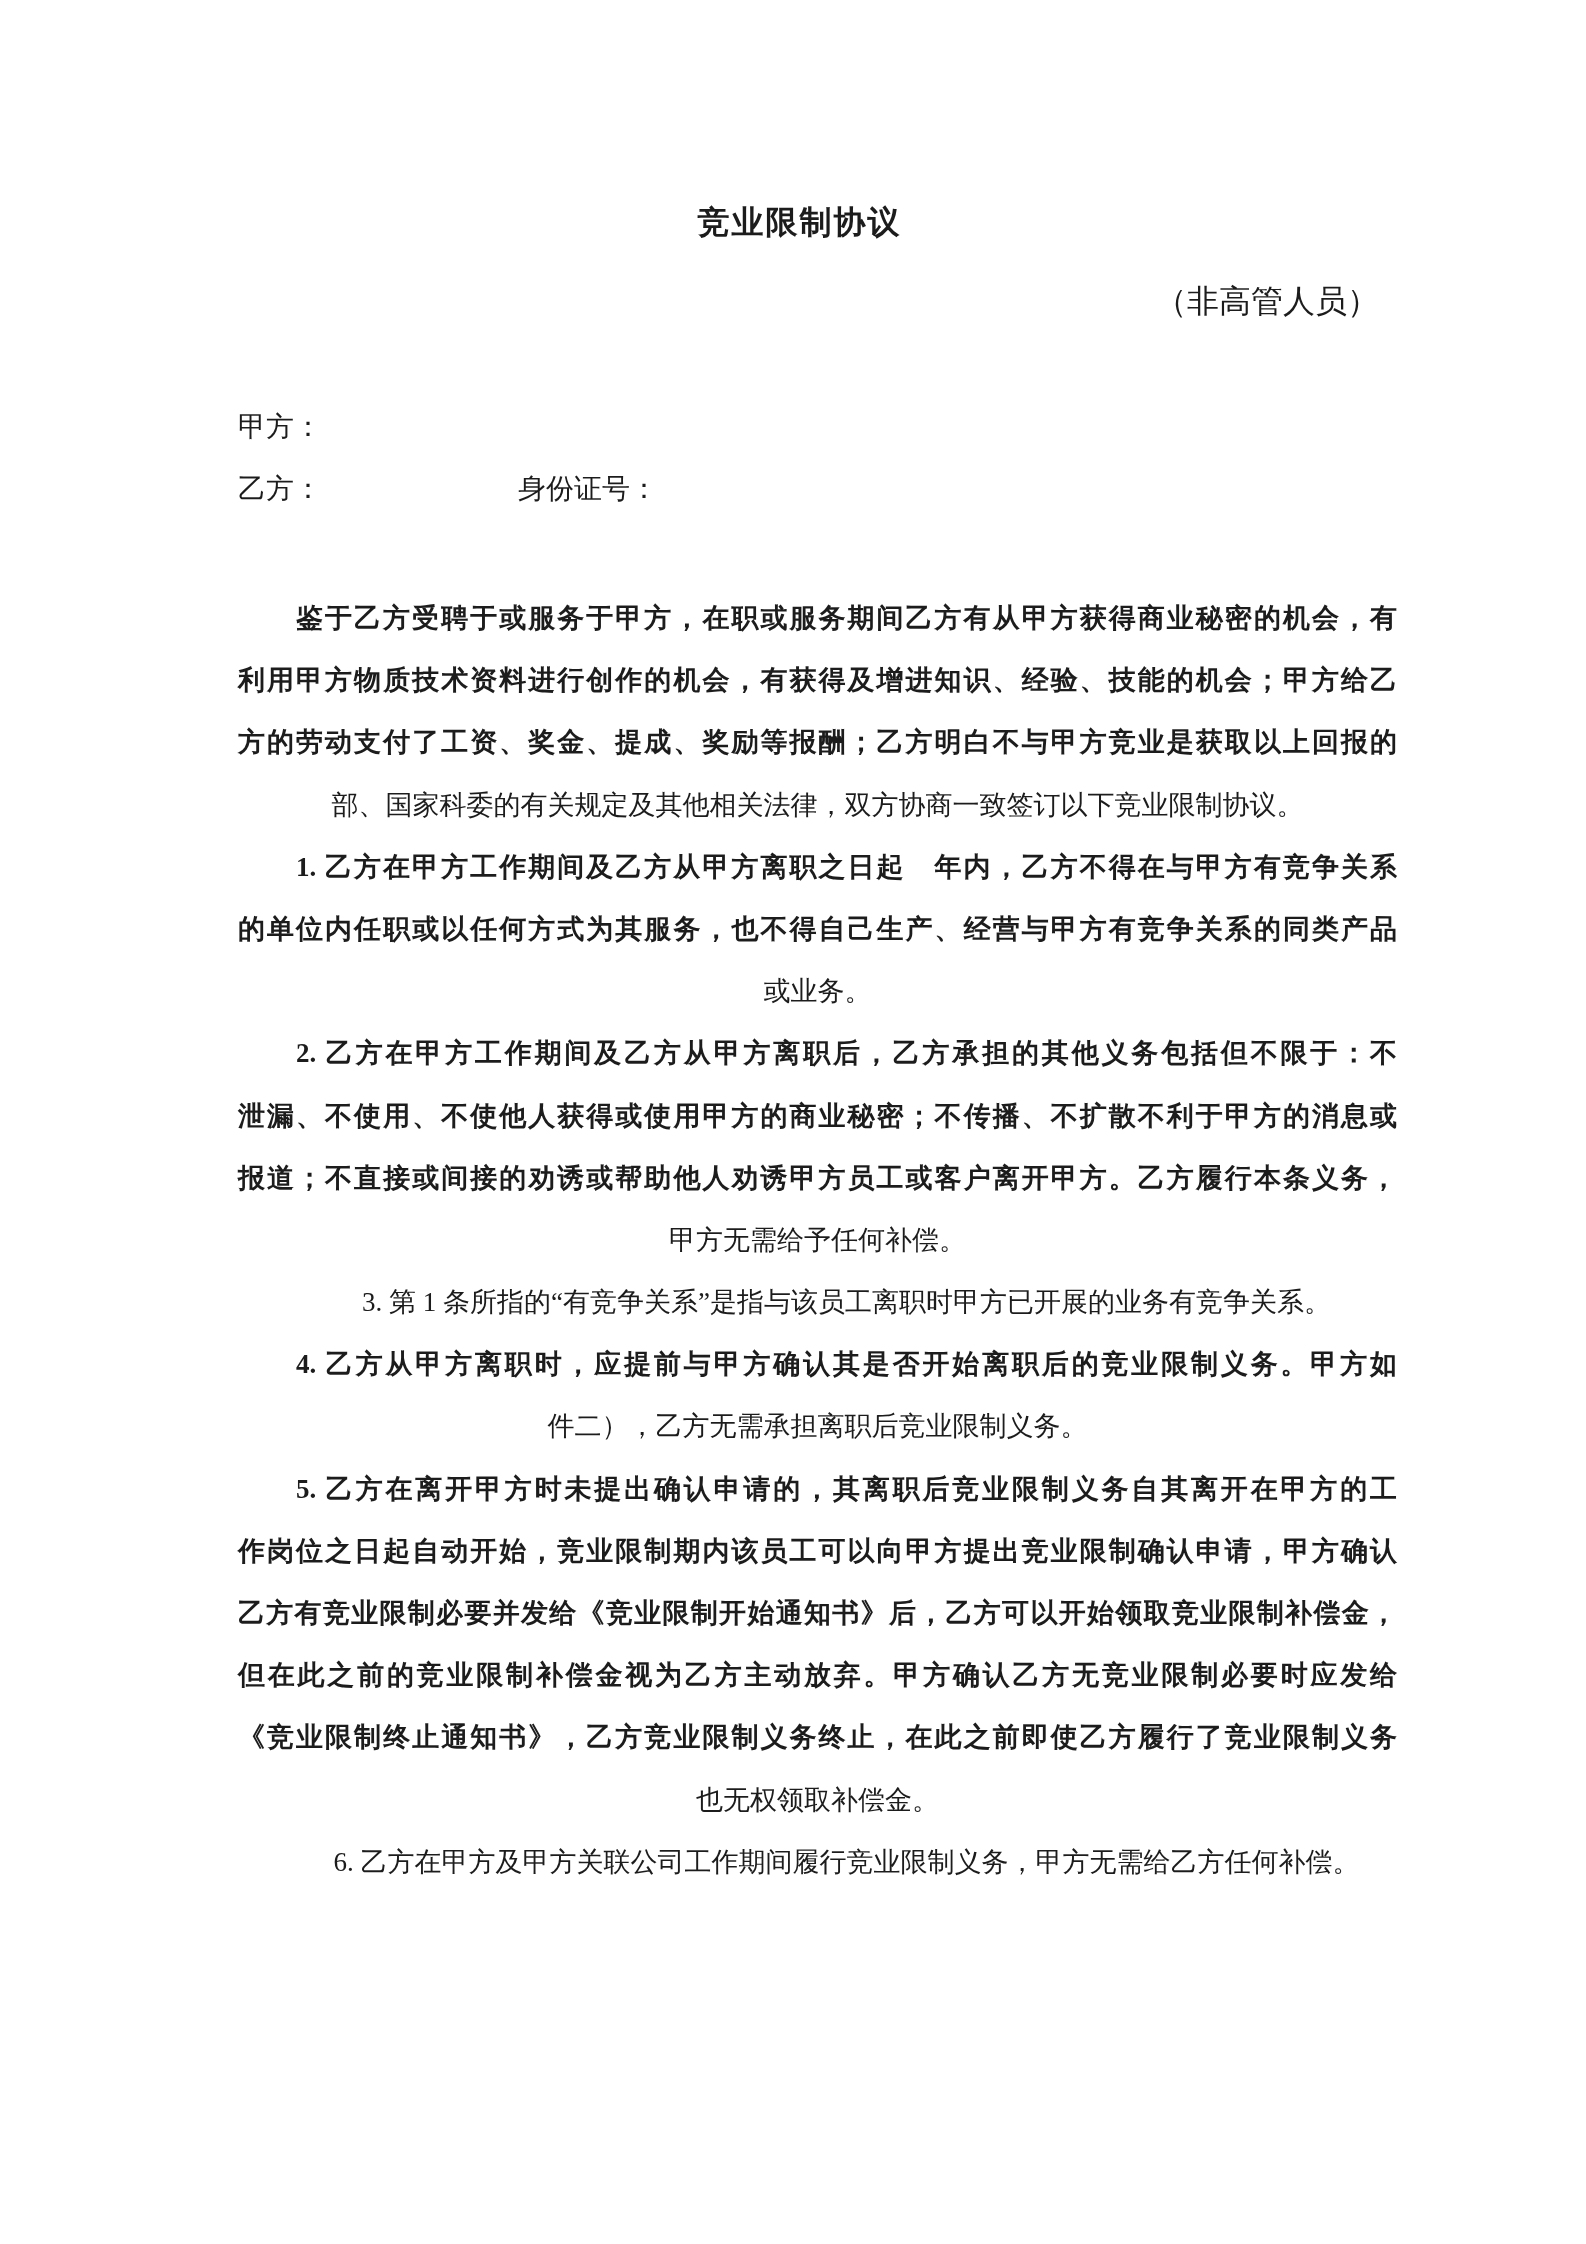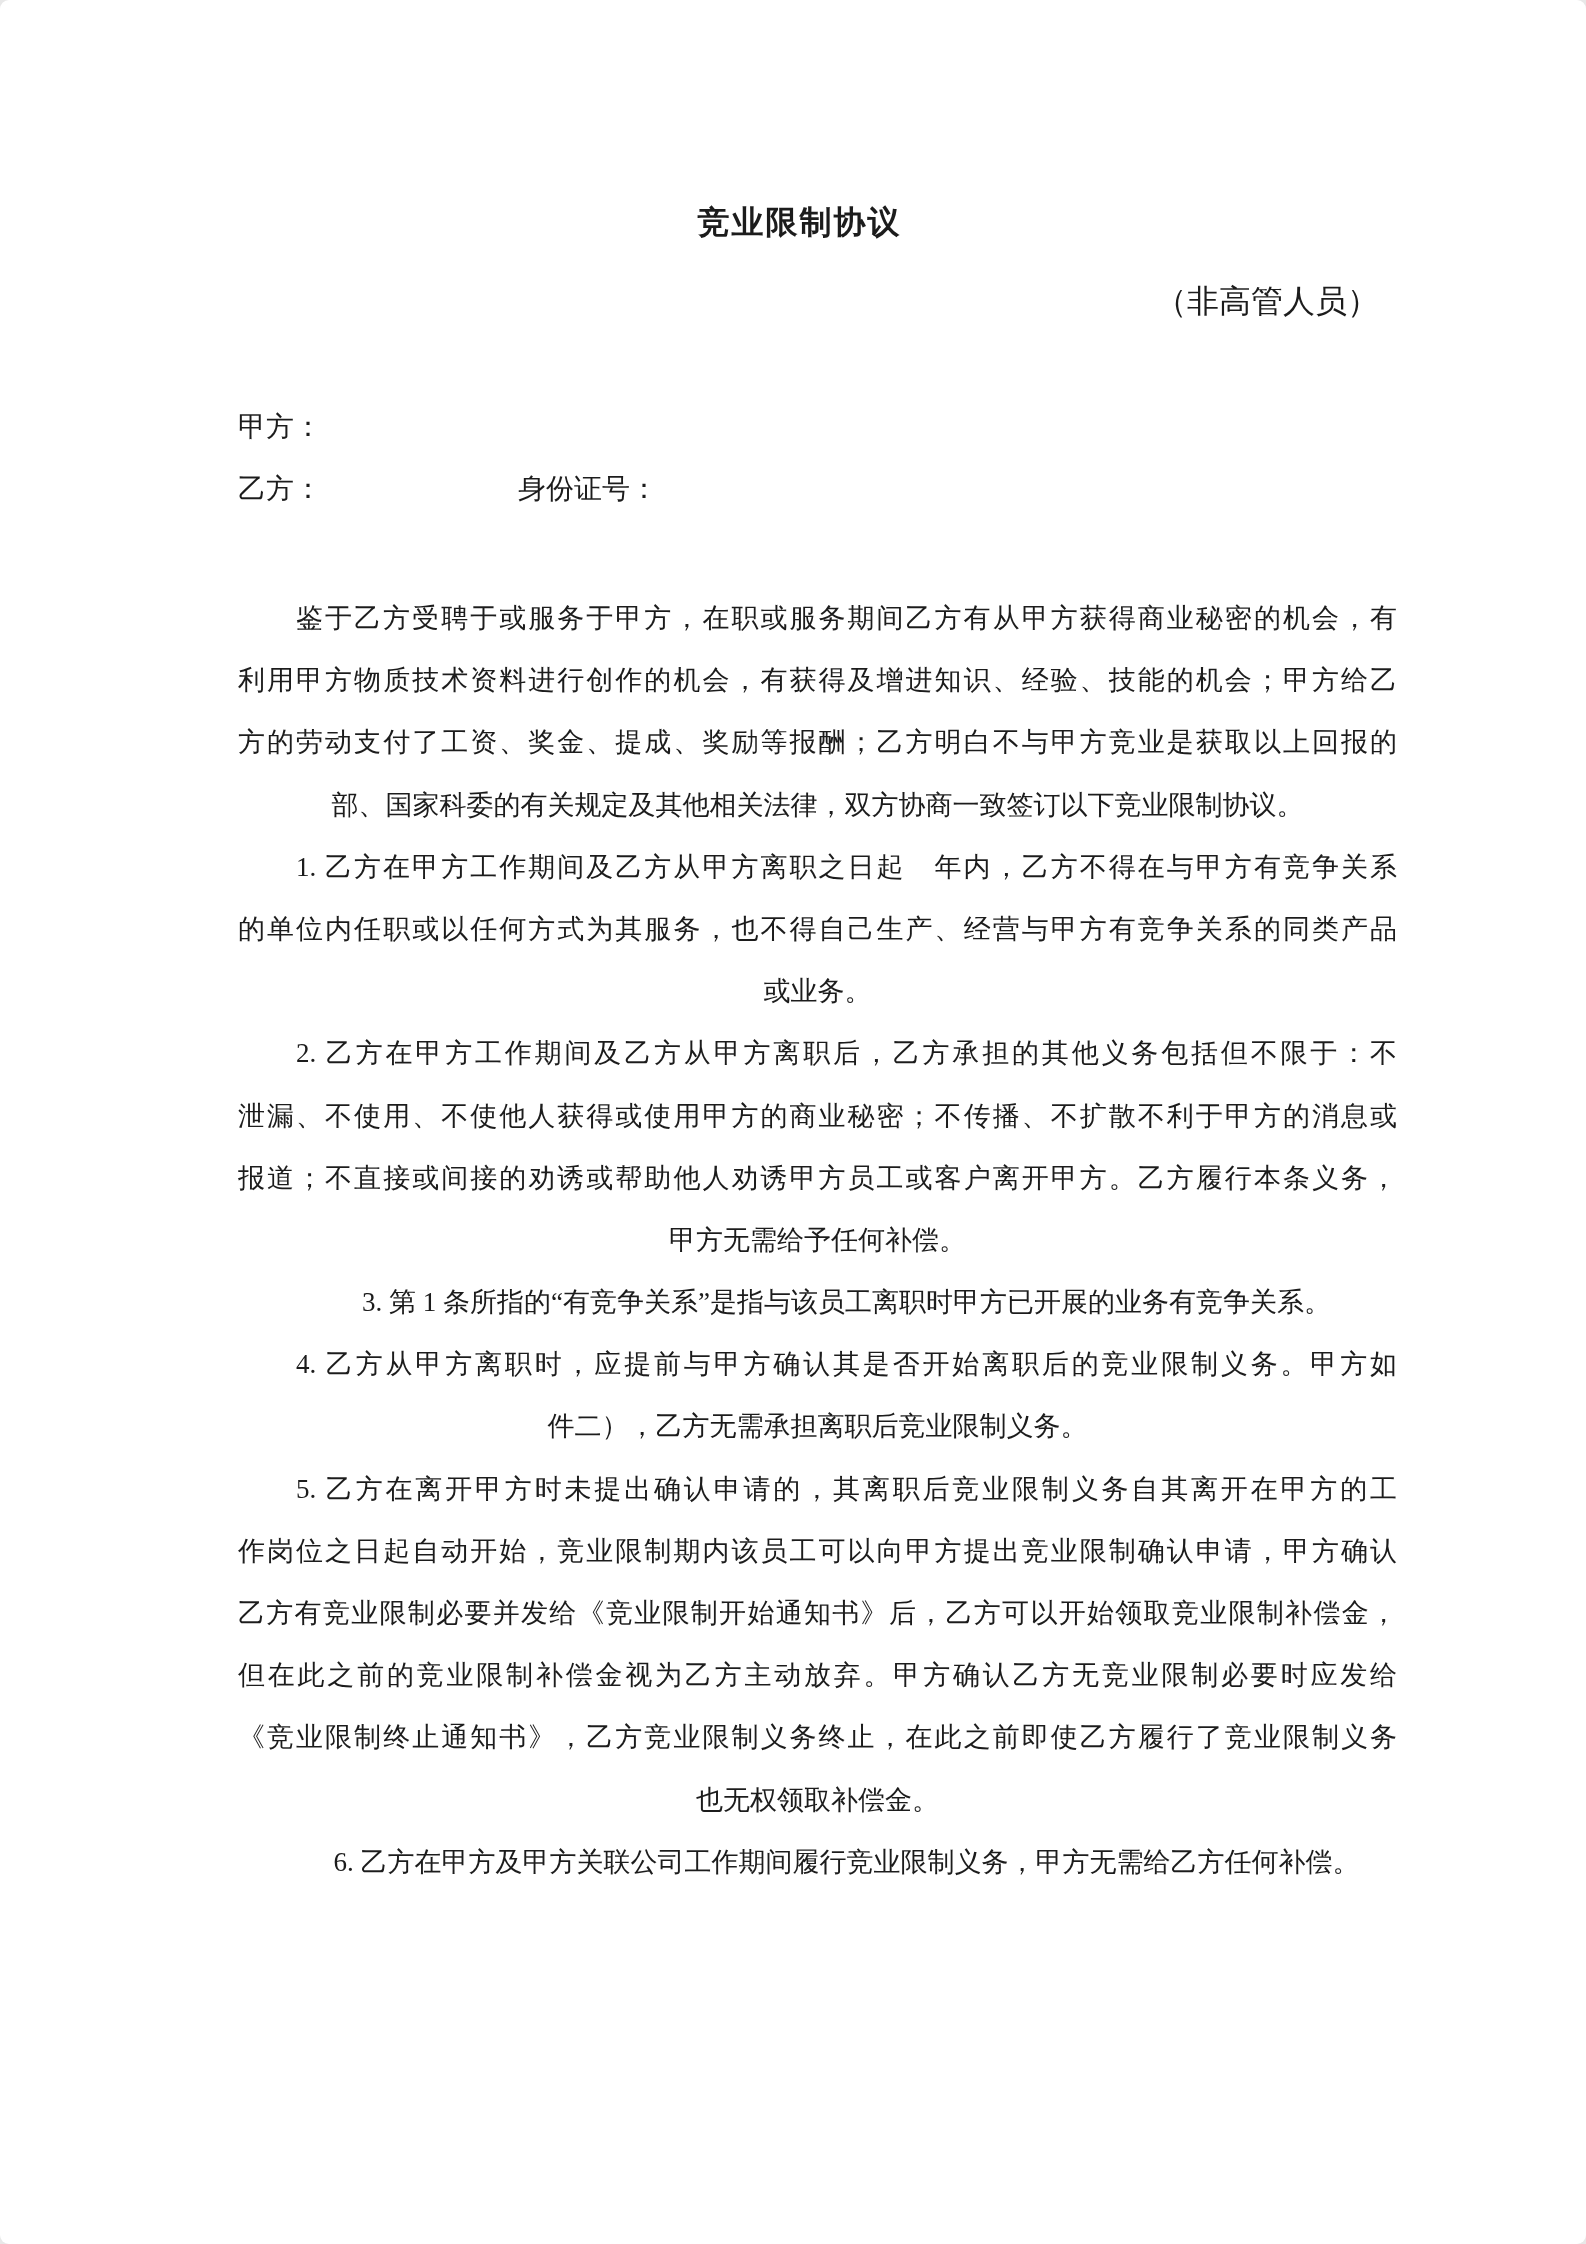--- a/index.html
+++ b/index.html
@@ -55,27 +55,28 @@
     height: 62.2px;
     line-height: 62.2px;
     font-size: 27px;
     white-space: nowrap;
     text-align: center;
   }
   .doc-line.justify {
     white-space: normal;
     text-align: justify;
     text-align-last: justify;
+    font-weight: bold;
   }
   .doc-line.indent { text-indent: 58px; }
 </style>
 </head>
 <body>
 
-<div class="page" style="background: rgb(255, 255, 255); color: rgb(28, 28, 28); border-radius: 9px;">
+<div class="page" style="background: rgb(255, 255, 255); color: rgb(28, 28, 28);">
   <div class="content">
 
     <h1 class="doc-title">竞业限制协议</h1>
 
     <div class="doc-subtitle">（非高管人员）</div>
 
     <div class="party-row first">
       <span>甲方：</span>
     </div>
 

